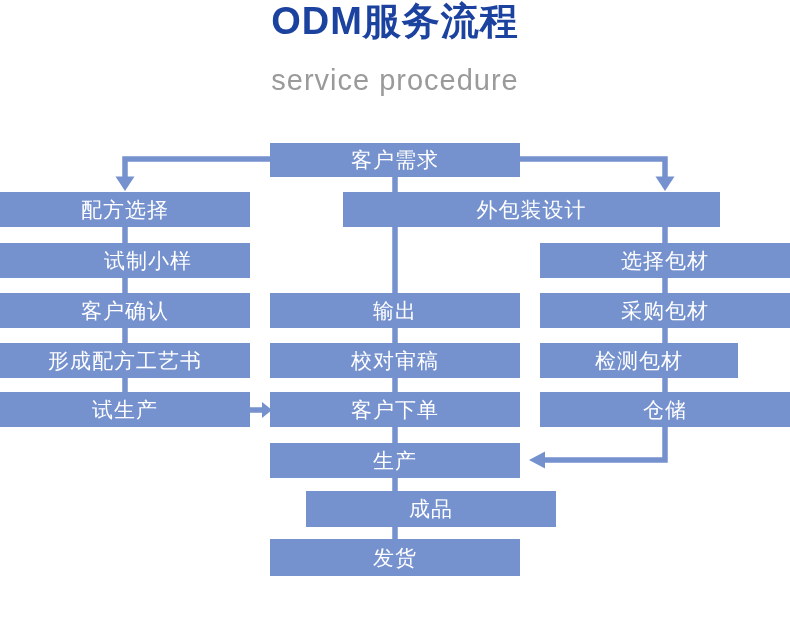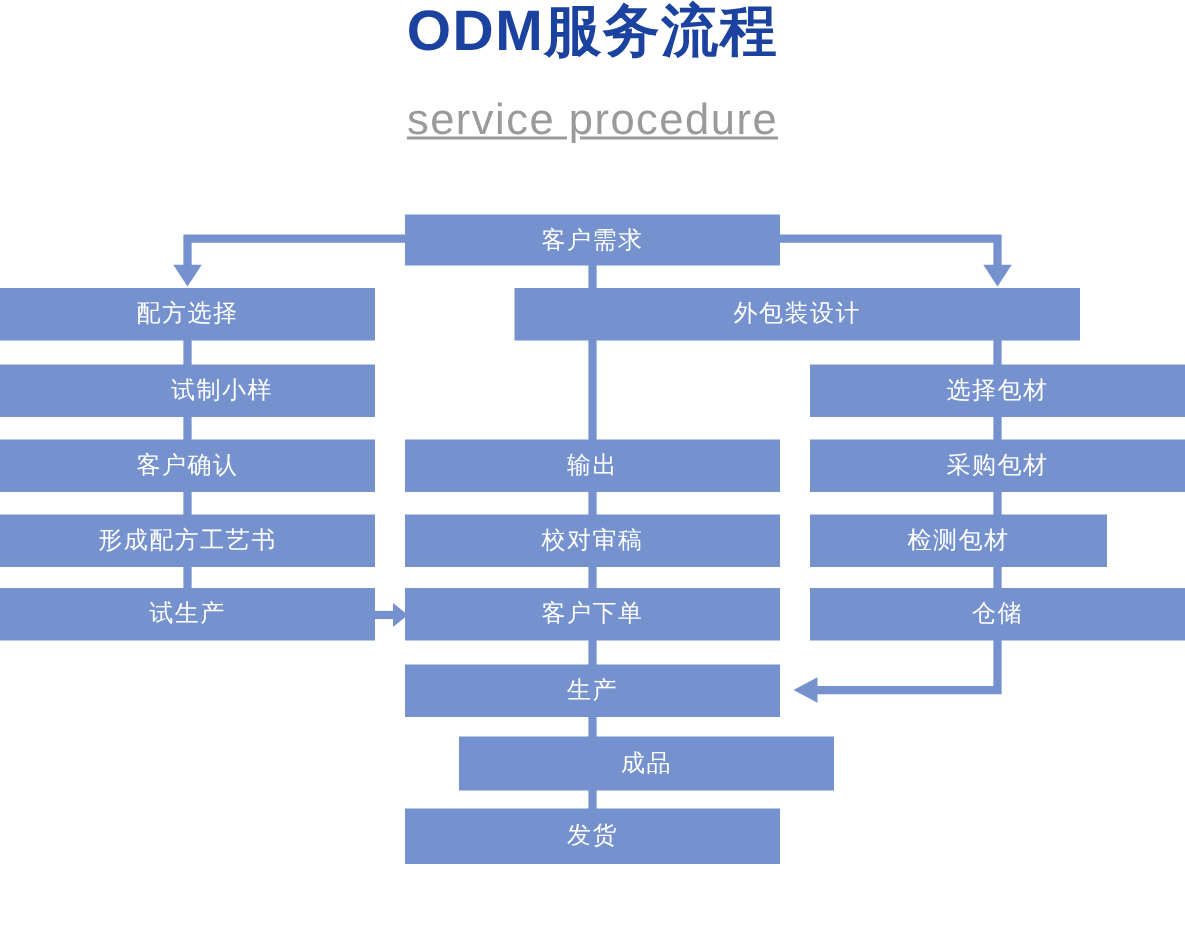--- a/index.html
+++ b/index.html
@@ -16,30 +16,30 @@
     background:#ffffff;overflow:hidden;
   }
   .page-title{
     position:absolute;left:0;top:2px;width:790px;
     text-align:center;color:var(--title);
     font-size:38px;font-weight:800;letter-spacing:1px;line-height:1.05;
   }
   .page-subtitle{
     position:absolute;left:0;top:64px;width:790px;
     text-align:center;color:var(--subtitle);
-    font-size:29px;font-weight:400;letter-spacing:1px;text-decoration:underline;
+    font-size:29px;font-weight:400;letter-spacing:1px;
   }
   svg.connectors{position:absolute;left:0;top:0;z-index:1;}
   svg.connectors .ln{stroke:var(--accent);stroke-width:5.5;fill:none;}
   svg.connectors .ah{fill:var(--accent);stroke:none;}
   .node{
     position:absolute;z-index:2;height:35px;
     background:var(--accent);color:var(--node-text);
     display:flex;align-items:center;justify-content:center;
-    font-size:16px;letter-spacing:1px;white-space:nowrap;
+    font-size:21px;letter-spacing:1px;white-space:nowrap;
   }
   
   .n-customer-demand{left:270px;top:143px;width:250px;height:34px;}
   
   .n-formula-selection   {left:0;top:192px;width:250px;}
   .n-trial-sample        {left:0;top:243px;width:250px;padding-left:46px;}
   .n-customer-confirm    {left:0;top:293px;width:250px;}
   .n-formula-process-book{left:0;top:343px;width:250px;}
   .n-trial-production    {left:0;top:392px;width:250px;}
   

